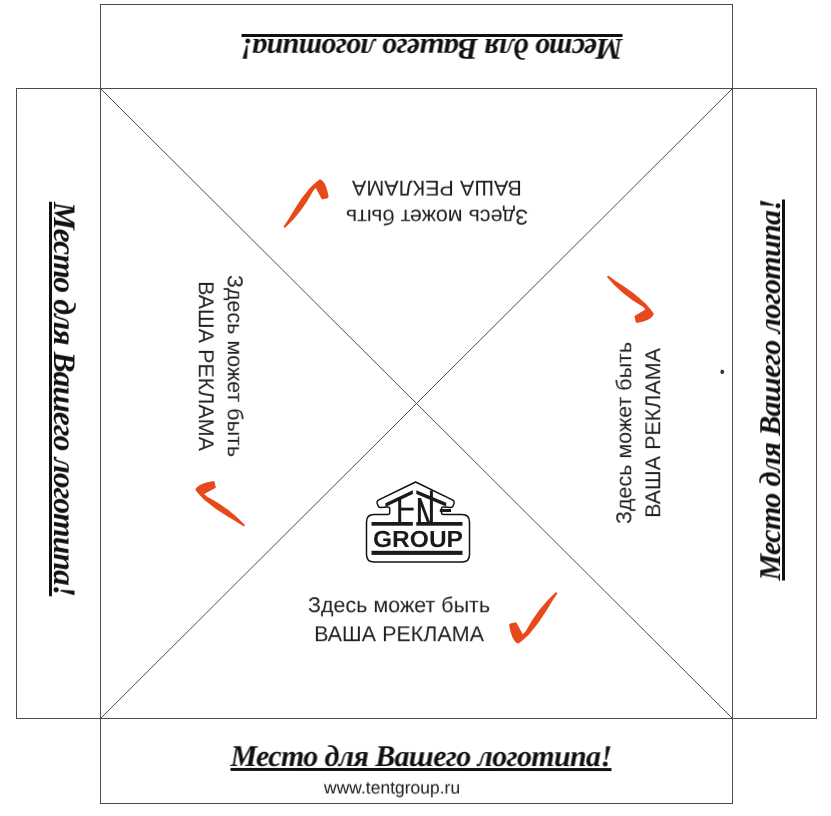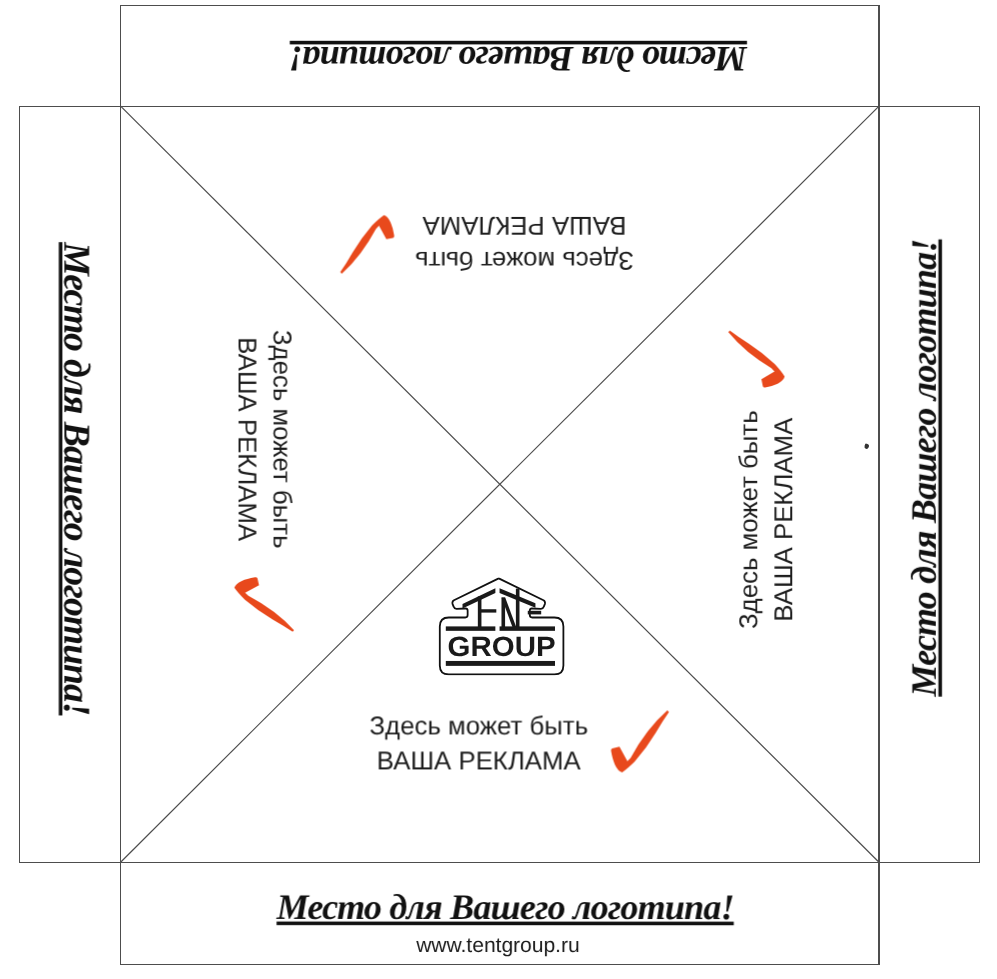--- a/index.html
+++ b/index.html
@@ -25,21 +25,21 @@
   </g>
   <g fill="none" stroke="#4d4d4d" stroke-width="1">
     <line x1="100.5" y1="88.5" x2="732.5" y2="718.5"></line>
     <line x1="732.5" y1="88.5" x2="100.5" y2="718.5"></line>
   </g>
 
   <path d="M721.5,369.5 q3.5,0.5 2.5,3 q-0.8,2 -2.5,1.5 q-1.5,-0.6 -1,-2.5 q0.4,-1.8 1,-2 Z" fill="#333"></path>
 </svg>
 
 <div class="abs logotext" style="left:421px;top:757px;transform:translate(-50%,-50%) rotate(0.02deg);">Место для Вашего логотипа!</div>
-<div class="abs" style="left:415px;top:788px;transform:translate(-50%,-50%) rotate(0.02deg);font-size:17.5px;color:#1a1a1a;">www.tentgroup.ru</div>
+<div class="abs" style="left:392px;top:788px;transform:translate(-50%,-50%) rotate(0.02deg);font-size:17.5px;color:#1a1a1a;">www.tentgroup.ru</div>
 <div class="abs logotext" style="left:431.5px;top:47.5px;transform:translate(-50%,-50%) rotate(180deg);">Место для Вашего логотипа!</div>
 <div class="abs logotext" style="left:64px;top:399px;transform:translate(-50%,-50%) rotate(90deg);font-size:31.5px;letter-spacing:-0.9px;">Место для Вашего логотипа!</div>
 <div class="abs logotext" style="left:771px;top:390px;transform:translate(-50%,-50%) rotate(-90deg);">Место для Вашего логотипа!</div>
 
 <div class="abs adv" style="left:399px;top:620px;transform:translate(-50%,-50%) rotate(0.02deg);">Здесь может быть<br>ВАША РЕКЛАМА</div>
 <div class="abs adv" style="left:437px;top:202px;transform:translate(-50%,-50%) rotate(180deg);">Здесь может быть<br>ВАША РЕКЛАМА</div>
 <div class="abs adv" style="left:220px;top:366px;transform:translate(-50%,-50%) rotate(90deg);">Здесь может быть<br>ВАША РЕКЛАМА</div>
 <div class="abs adv" style="left:639px;top:433px;transform:translate(-50%,-50%) rotate(-90deg);">Здесь может быть<br>ВАША РЕКЛАМА</div>
 
 <svg class="chk" style="left:507.5px;top:591.5px;" width="50" height="54" viewBox="0 0 50 54" preserveAspectRatio="none">

